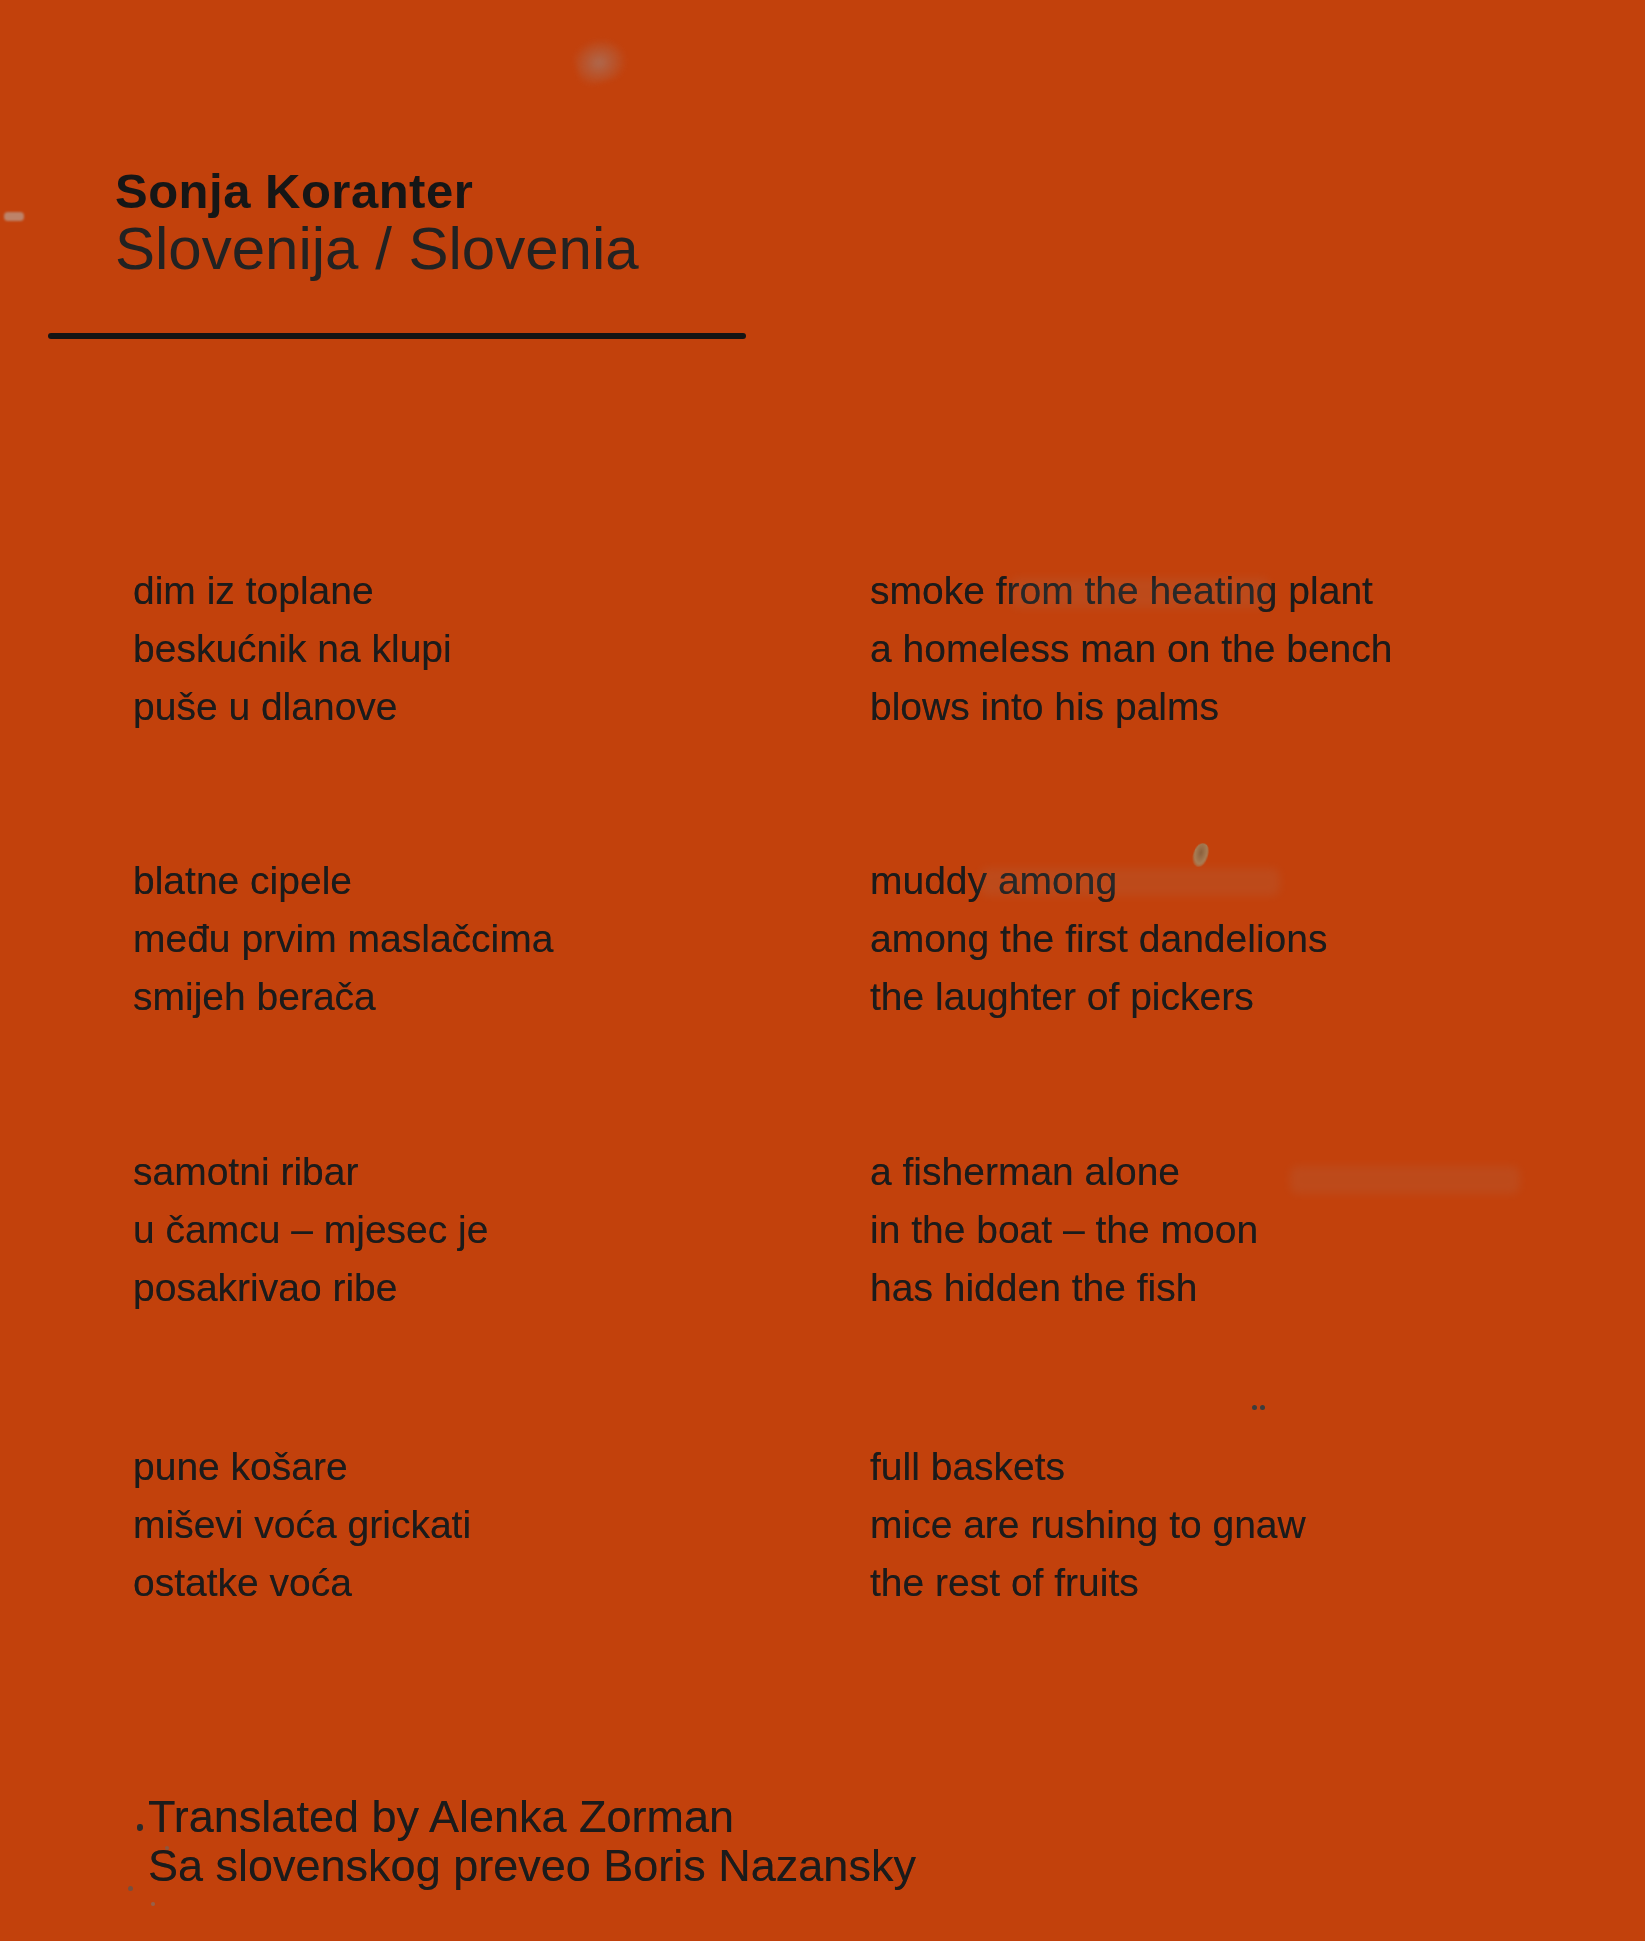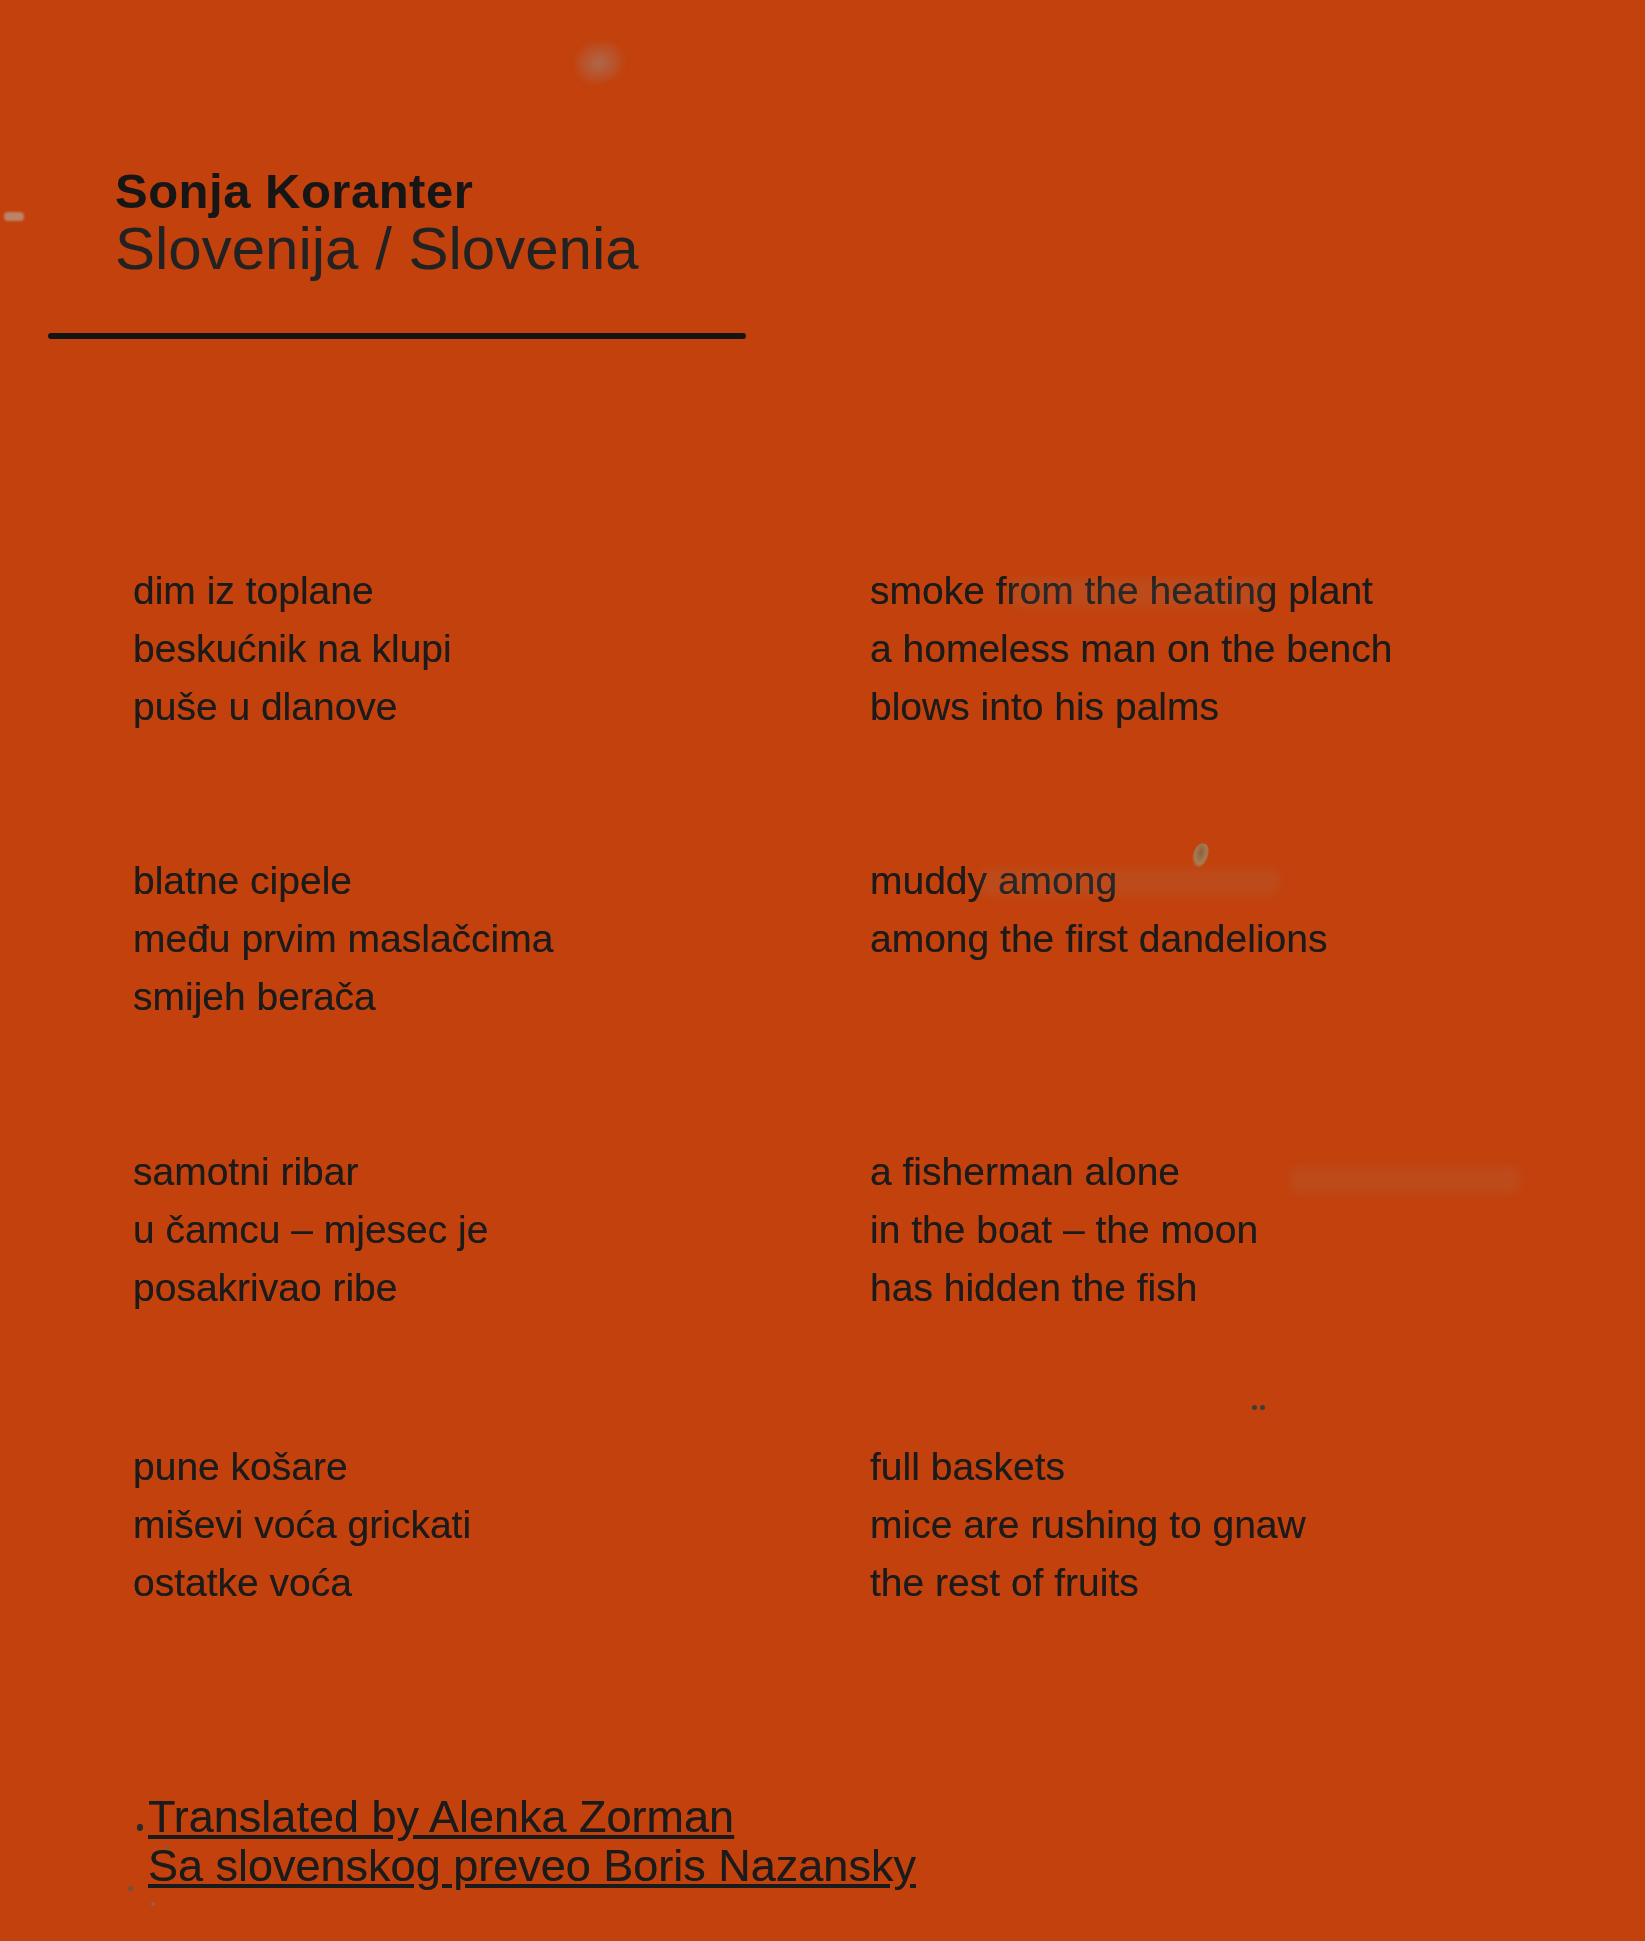--- a/index.html
+++ b/index.html
@@ -48,21 +48,21 @@
   .col.translation { left: 737px; }
   .line {
     font-size: 39px;
     line-height: 58px;
     white-space: nowrap;
     color: #1b1b1b;
     text-shadow: 0 0 0.6px rgba(20,20,20,0.55);
   }
   
   .footer { position: absolute; left: 148px; top: 1792px; }
-  .footer .line { font-size: 45px; line-height: 49px; text-decoration: underline; }
+  .footer .line { font-size: 45px; line-height: 49px; }
   
   .artifact { position: absolute; pointer-events: none; }
   .smudge-top {
     left: 575px; top: 38px; width: 52px; height: 44px;
     background: radial-gradient(ellipse at 45% 55%, rgba(150,152,158,0.45), rgba(150,152,158,0.0) 70%);
     filter: blur(2px);
     transform: rotate(-15deg);
   }
   .stain-brown {
     left: 1193px; top: 843px; width: 15px; height: 24px;
@@ -114,20 +114,21 @@
 
   <section class="stanza s2">
     <div class="col original">
       <div class="line">blatne cipele</div>
       <div class="line">među prvim maslačcima</div>
       <div class="line">smijeh berača</div>
     </div>
     <div class="col translation">
       <div class="line">muddy among</div>
       <div class="line">among the first dandelions</div>
+      <div class="line">the laughter of pickers</div>
     </div>
   </section>
 
   <section class="stanza s3">
     <div class="col original">
       <div class="line">samotni ribar</div>
       <div class="line">u čamcu – mjesec je</div>
       <div class="line">posakrivao ribe</div>
     </div>
     <div class="col translation">

